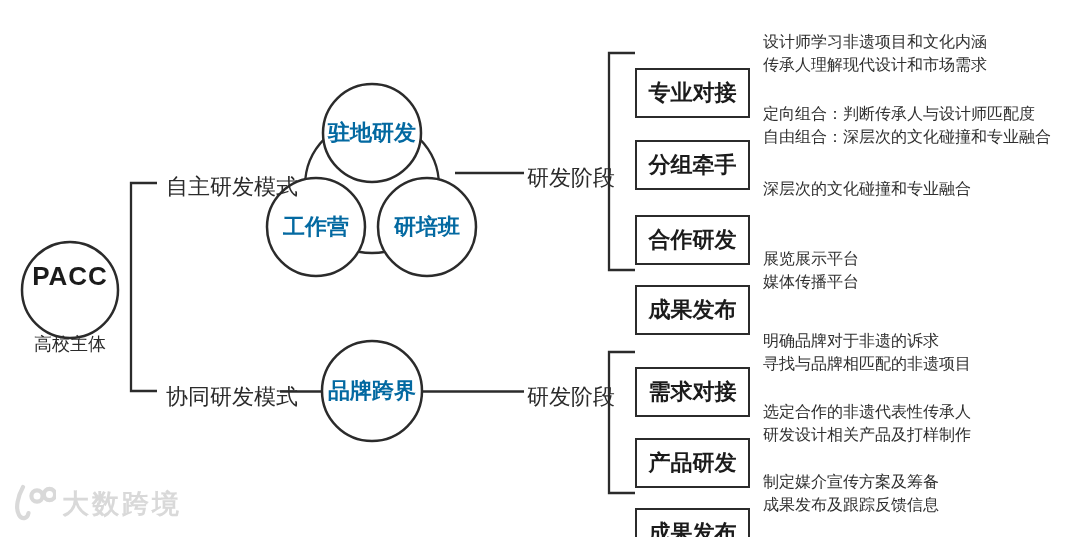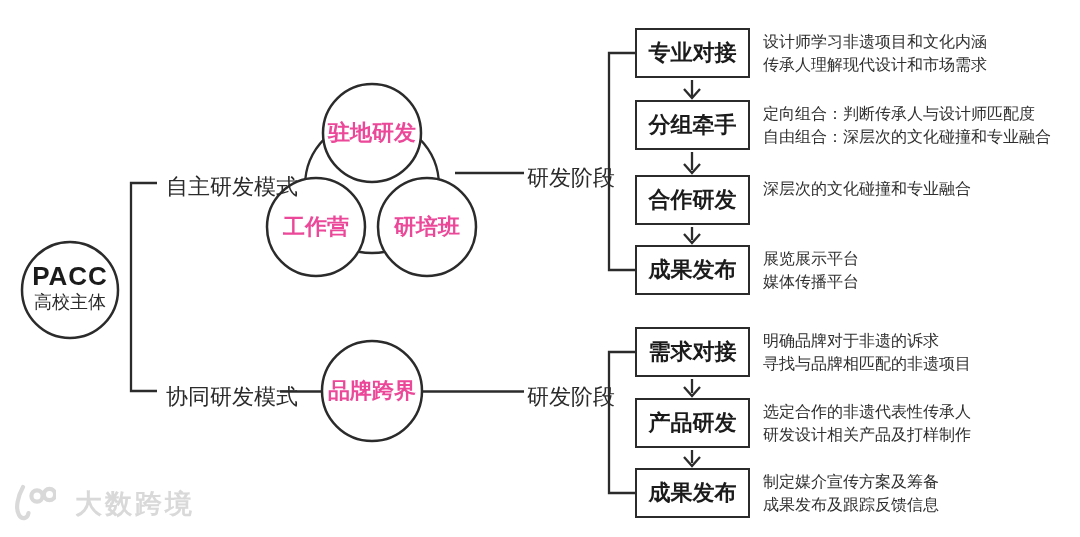--- a/index.html
+++ b/index.html
@@ -6,42 +6,42 @@
   .stage{
     position:relative;width:1080px;height:537px;background:#ffffff;
     font-family:"Liberation Sans","DejaVu Sans",sans-serif;overflow:hidden;
   }
   svg.wires{position:absolute;left:0;top:0;}
   .lbl{
     position:absolute;color:#2b2b2b;font-size:22px;white-space:nowrap;
   }
   .circ-lbl{
     position:absolute;transform:translate(-50%,-50%);
-    font-weight:bold;color:#ec4899;white-space:nowrap;font-size:22px;
+    font-weight:bold;color:#0369a1;white-space:nowrap;font-size:22px;
   }
   .pacc-acronym{
     position:absolute;transform:translate(-50%,-50%);
     font-weight:bold;color:#1b1b1b;font-size:26px;letter-spacing:1px;
   }
   .pacc-sub{
     position:absolute;transform:translate(-50%,-50%);
-    color:#2b2b2b;font-size:18px;white-space:nowrap;
+    color:#2b2b2b;font-size:18px;white-space:nowrap;margin-top:42px;
   }
   .box{
     position:absolute;left:635px;width:115px;height:50px;
     border:2.5px solid #2b2b2b;background:#fff;box-sizing:border-box;
     display:flex;align-items:center;justify-content:center;
-    font-weight:bold;font-size:22px;color:#1b1b1b;white-space:nowrap;
+    font-weight:bold;font-size:22px;color:#1b1b1b;white-space:nowrap;margin-top:40px;
   }
   .desc{
     position:absolute;left:763px;font-size:16px;line-height:23px;
     color:#2f2f2f;white-space:nowrap;
   }
   .wm{
-    position:absolute;left:10px;top:484px;display:flex;align-items:center;gap:19px;
+    position:absolute;left:10px;top:484px;display:flex;align-items:center;gap:6px;
     color:#d9d9d9;
   }
   .wm-text{font-size:27px;font-weight:bold;letter-spacing:3px;}
 </style>
 </head>
 <body>
 
 <div class="stage">
 
   <svg class="wires" width="1080" height="537" viewBox="0 0 1080 537" fill="none" stroke="#2b2b2b" stroke-width="2.3">

